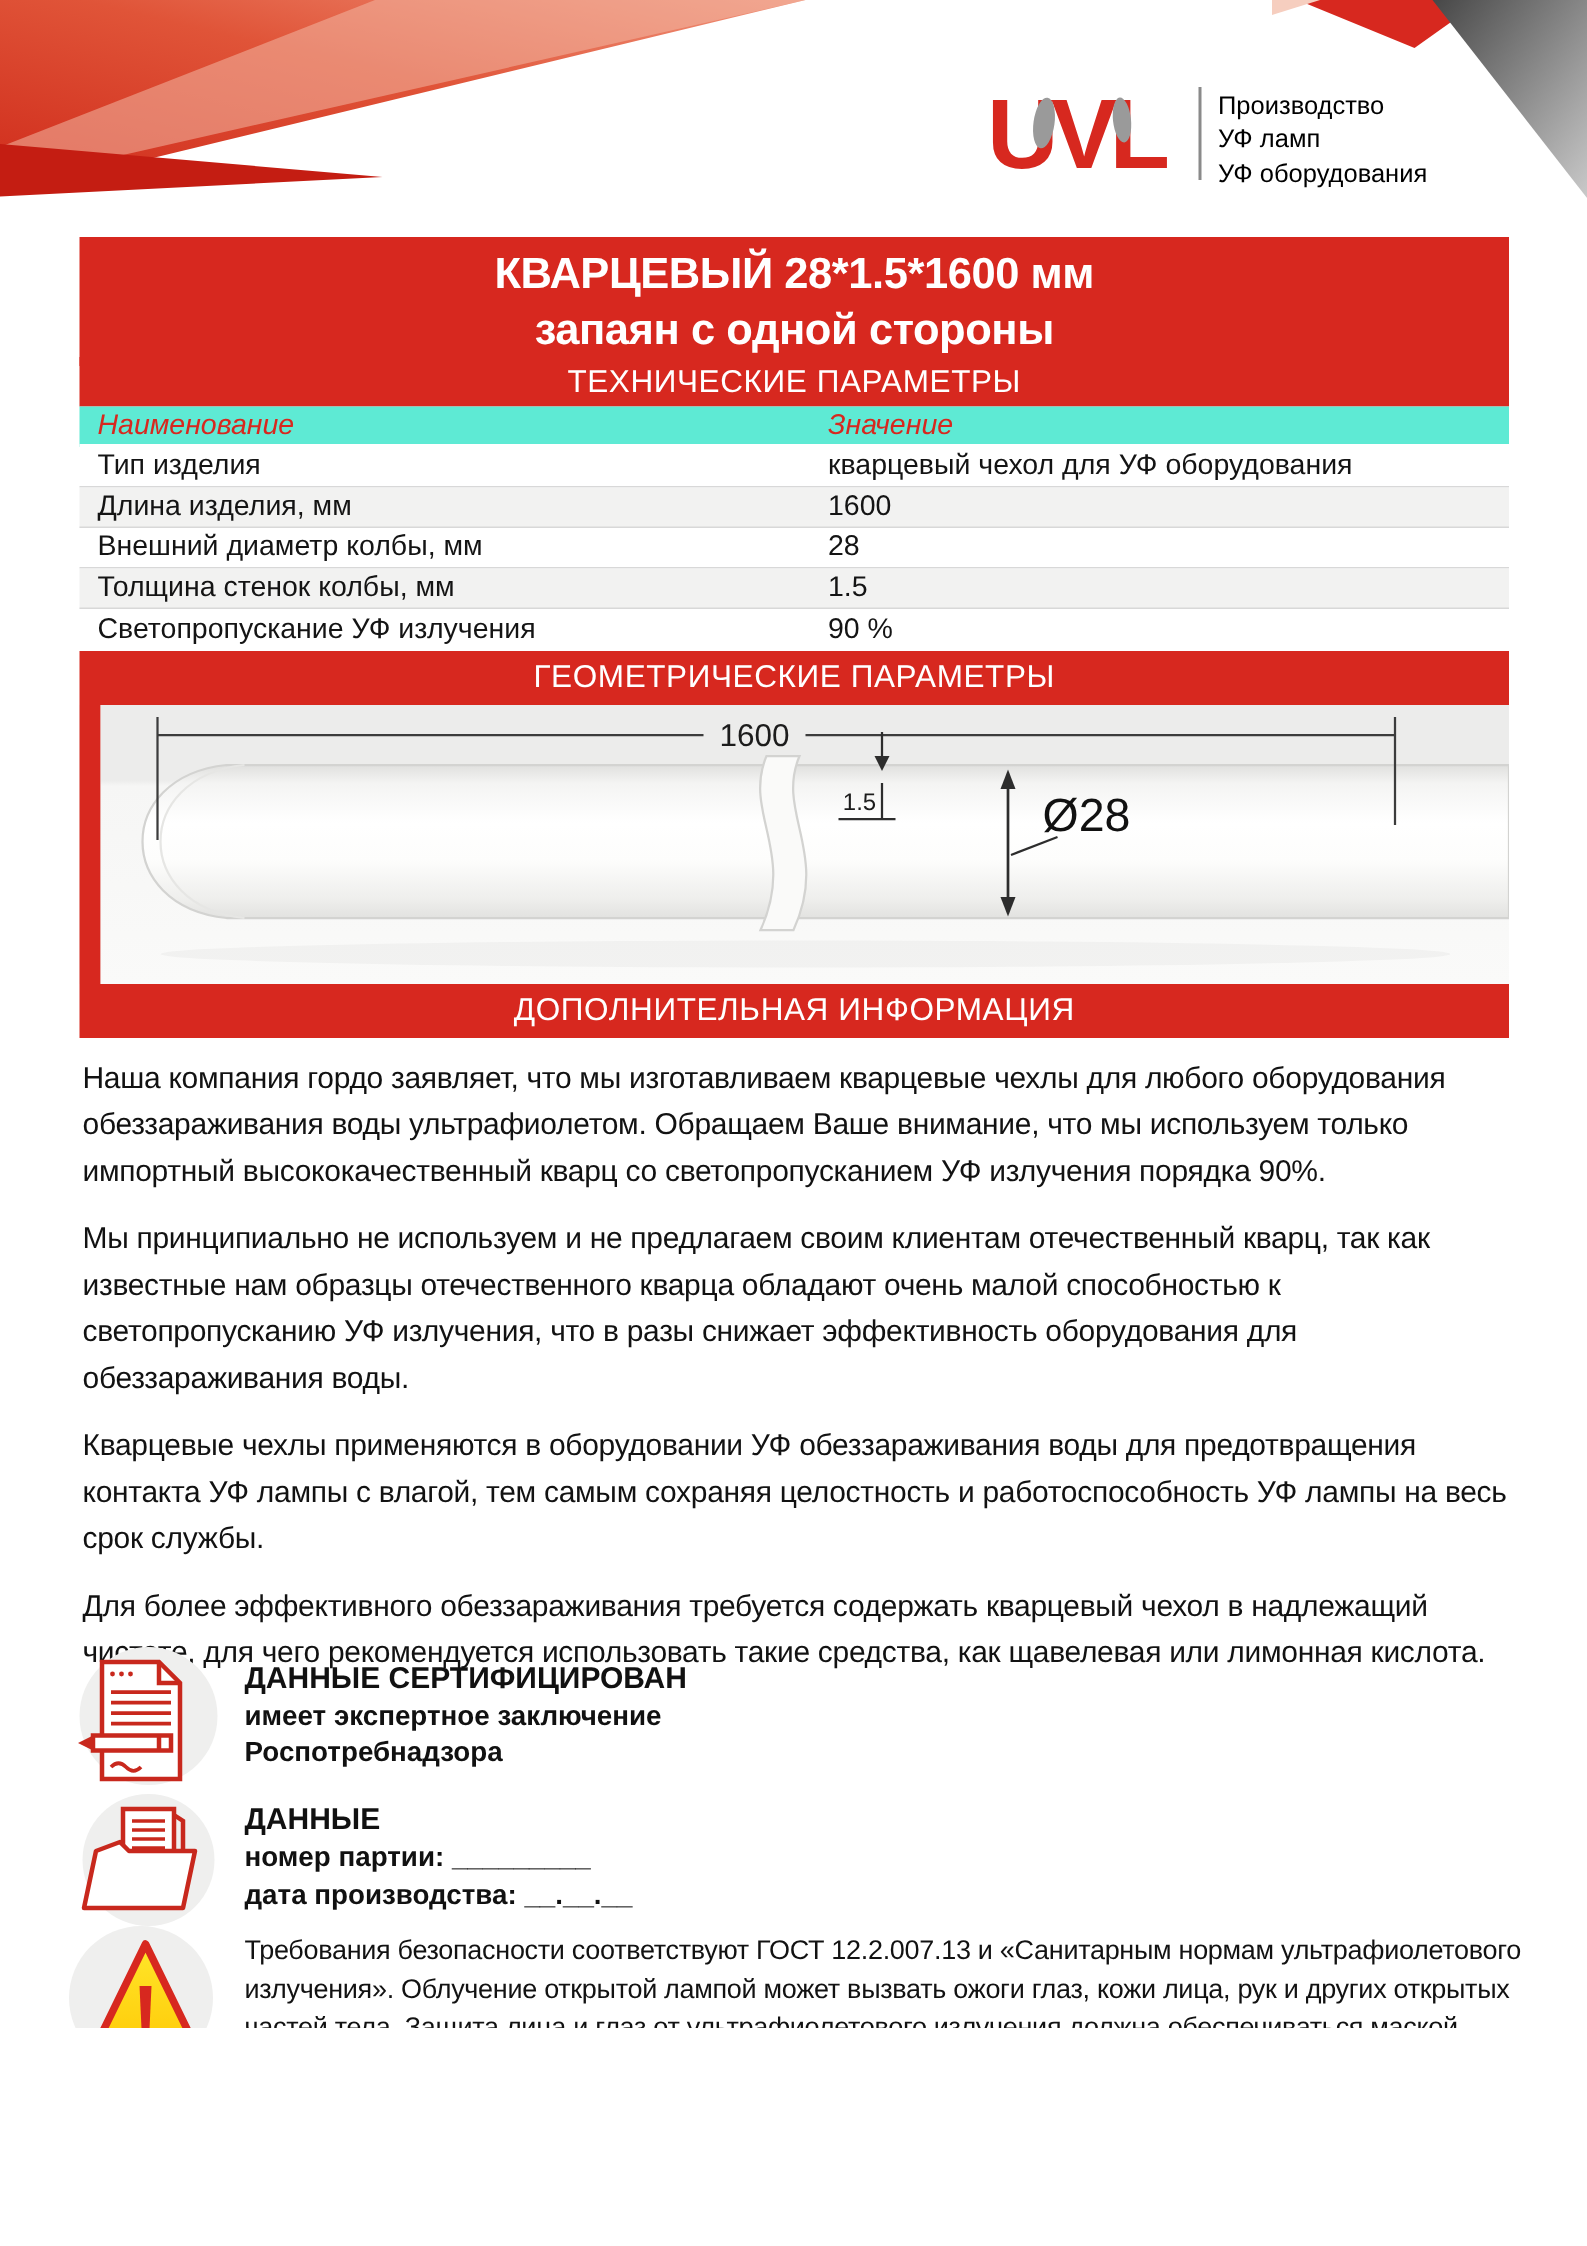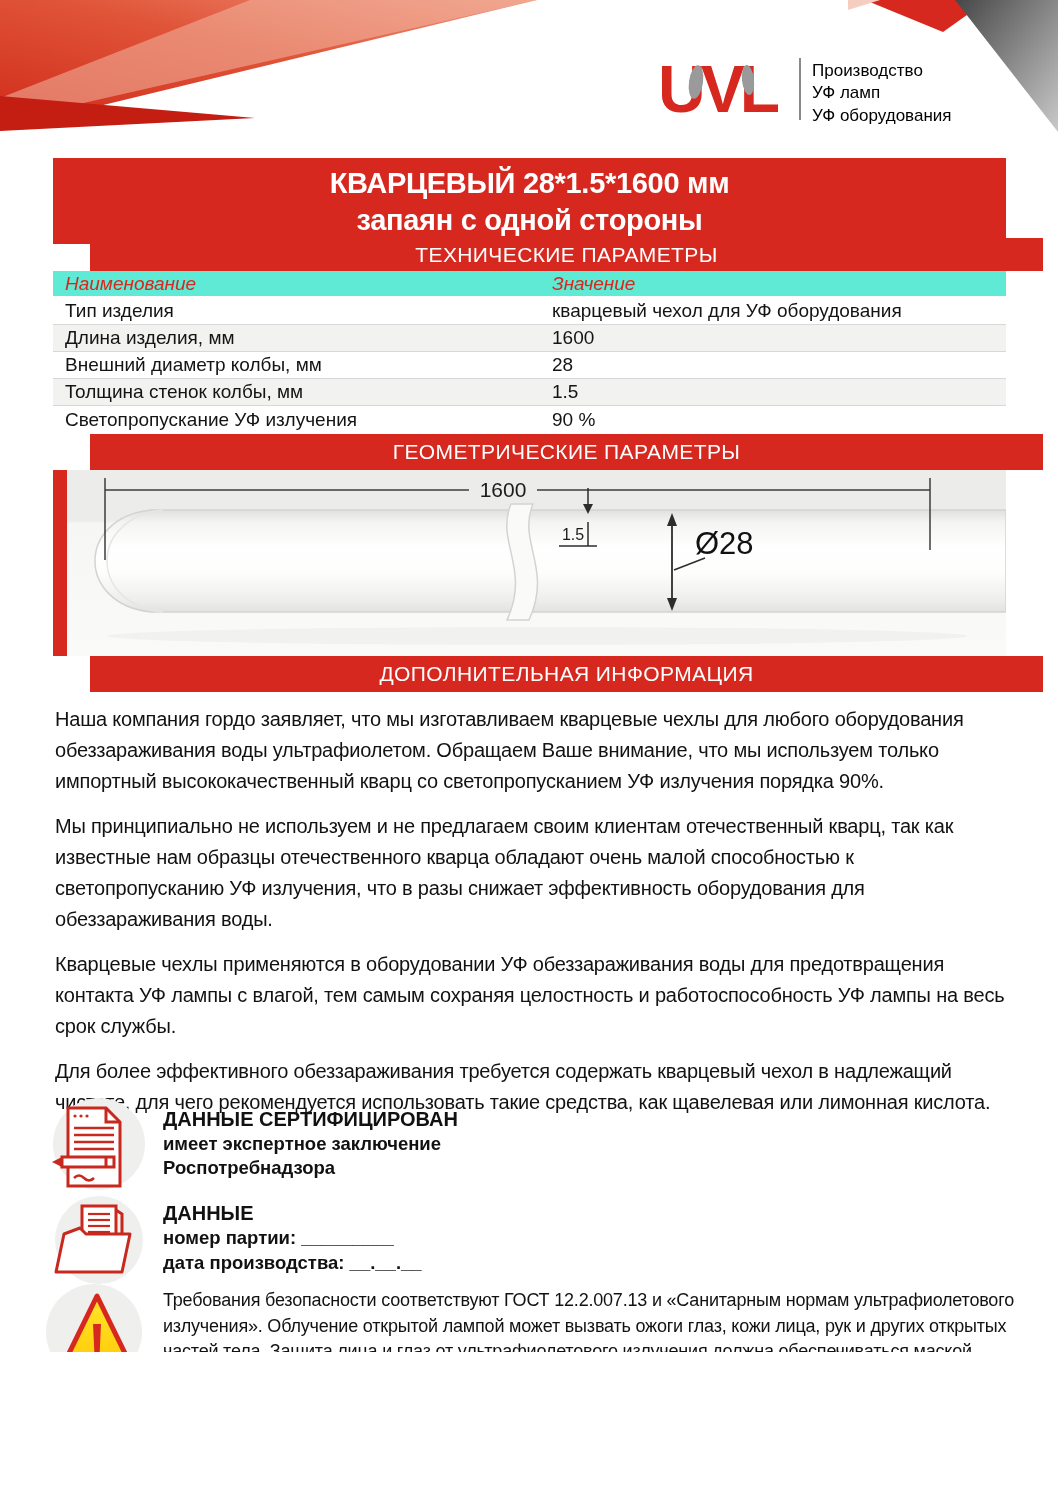--- a/index.html
+++ b/index.html
@@ -14,21 +14,21 @@
   .deco-tl { left:0; top:0; }
   .deco-tr { right:0; top:0; }
   .logo-wrap { left:660px; top:52px; height:72px; display:flex; align-items:center; }
   .logo-div { left:799px; top:58px; width:2px; height:62px; background:#8a8a8a; }
   .tagline { left:812px; top:60px; font-size:17px; line-height:1.32; color:#000000; }
 
   
   .band { left:53px; width:953px; background:#d7281f; color:#fff; text-align:center; }
   .band-title { top:158px; height:86px; padding-top:7px; }
   .band-title .l1, .band-title .l2 { font-size:29px; font-weight:600; line-height:1.27; letter-spacing:-0.3px; }
-  .band-sub { height:33px; line-height:33px; font-size:21px; font-weight:500; letter-spacing:0.4px;margin-left:37px; }
+  .band-sub { height:33px; line-height:33px; font-size:21px; font-weight:500; letter-spacing:0.4px; }
   .band-tech { top:238px; }
   .band-geo  { top:434px; height:36px; line-height:36px; }
   .band-info { top:656px; height:36px; line-height:36px; }
 
   
   .ptable { left:53px; top:271px; width:953px; font-size:19px; color:#141414; }
   .trow { display:grid; grid-template-columns:487px 1fr; height:27px; align-items:center; }
   .trow > div { padding-left:12px; white-space:nowrap; }
   .thead { background:#5eead4; color:#d7281f; border-bottom:2px solid #fff;font-style:italic; }
   .r-alt { background:#f2f2f1; }

